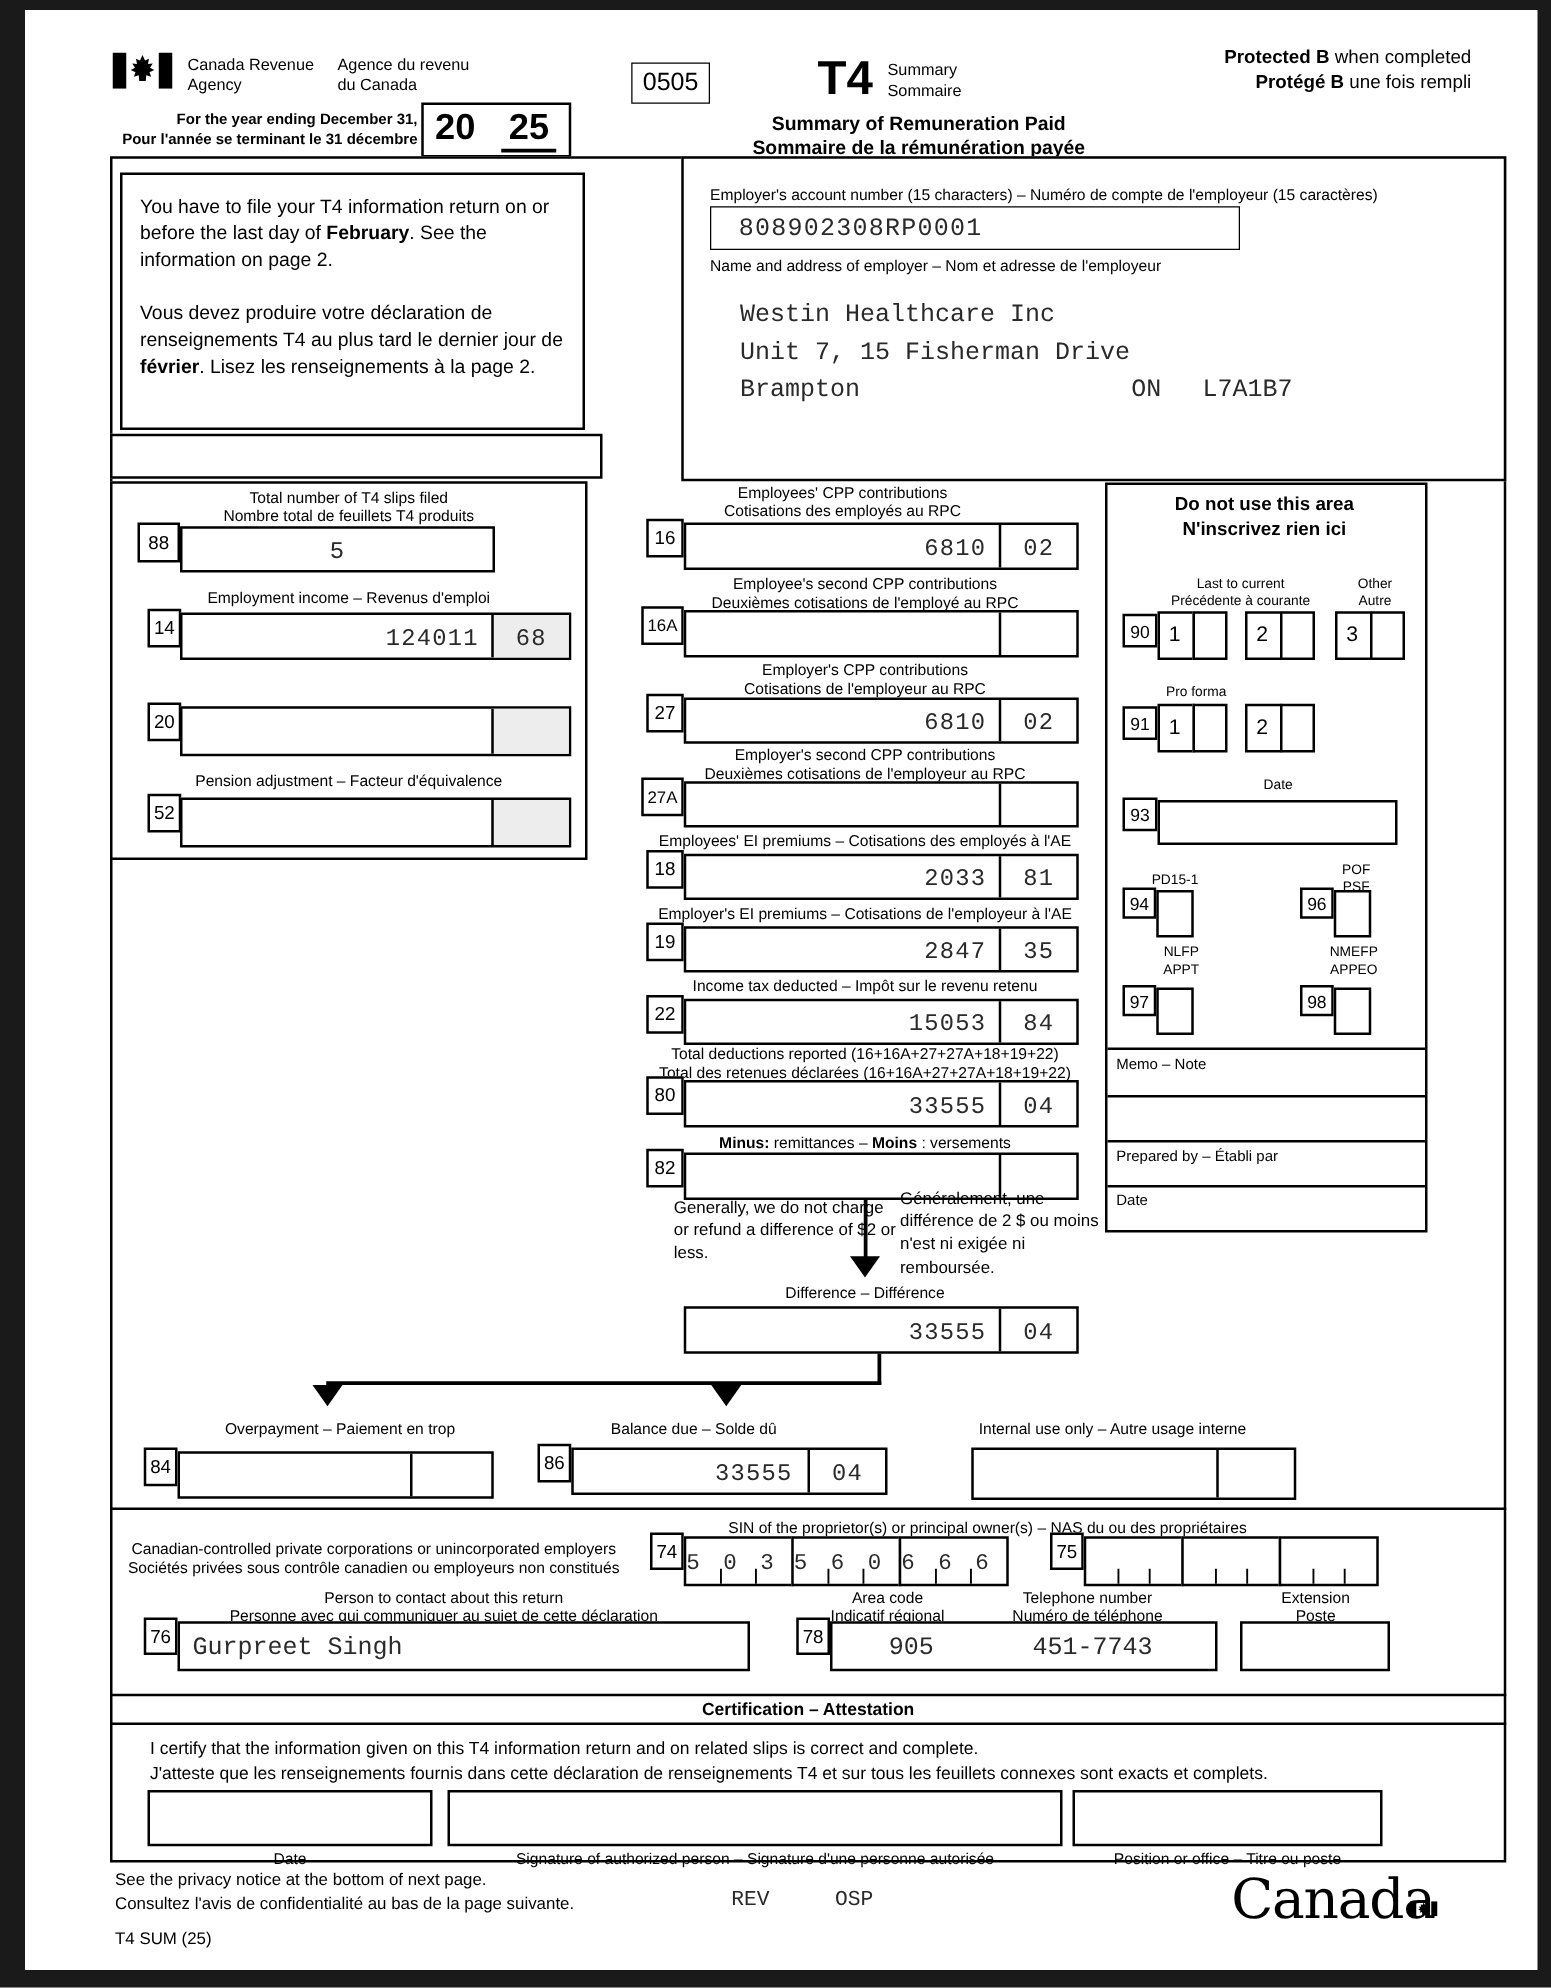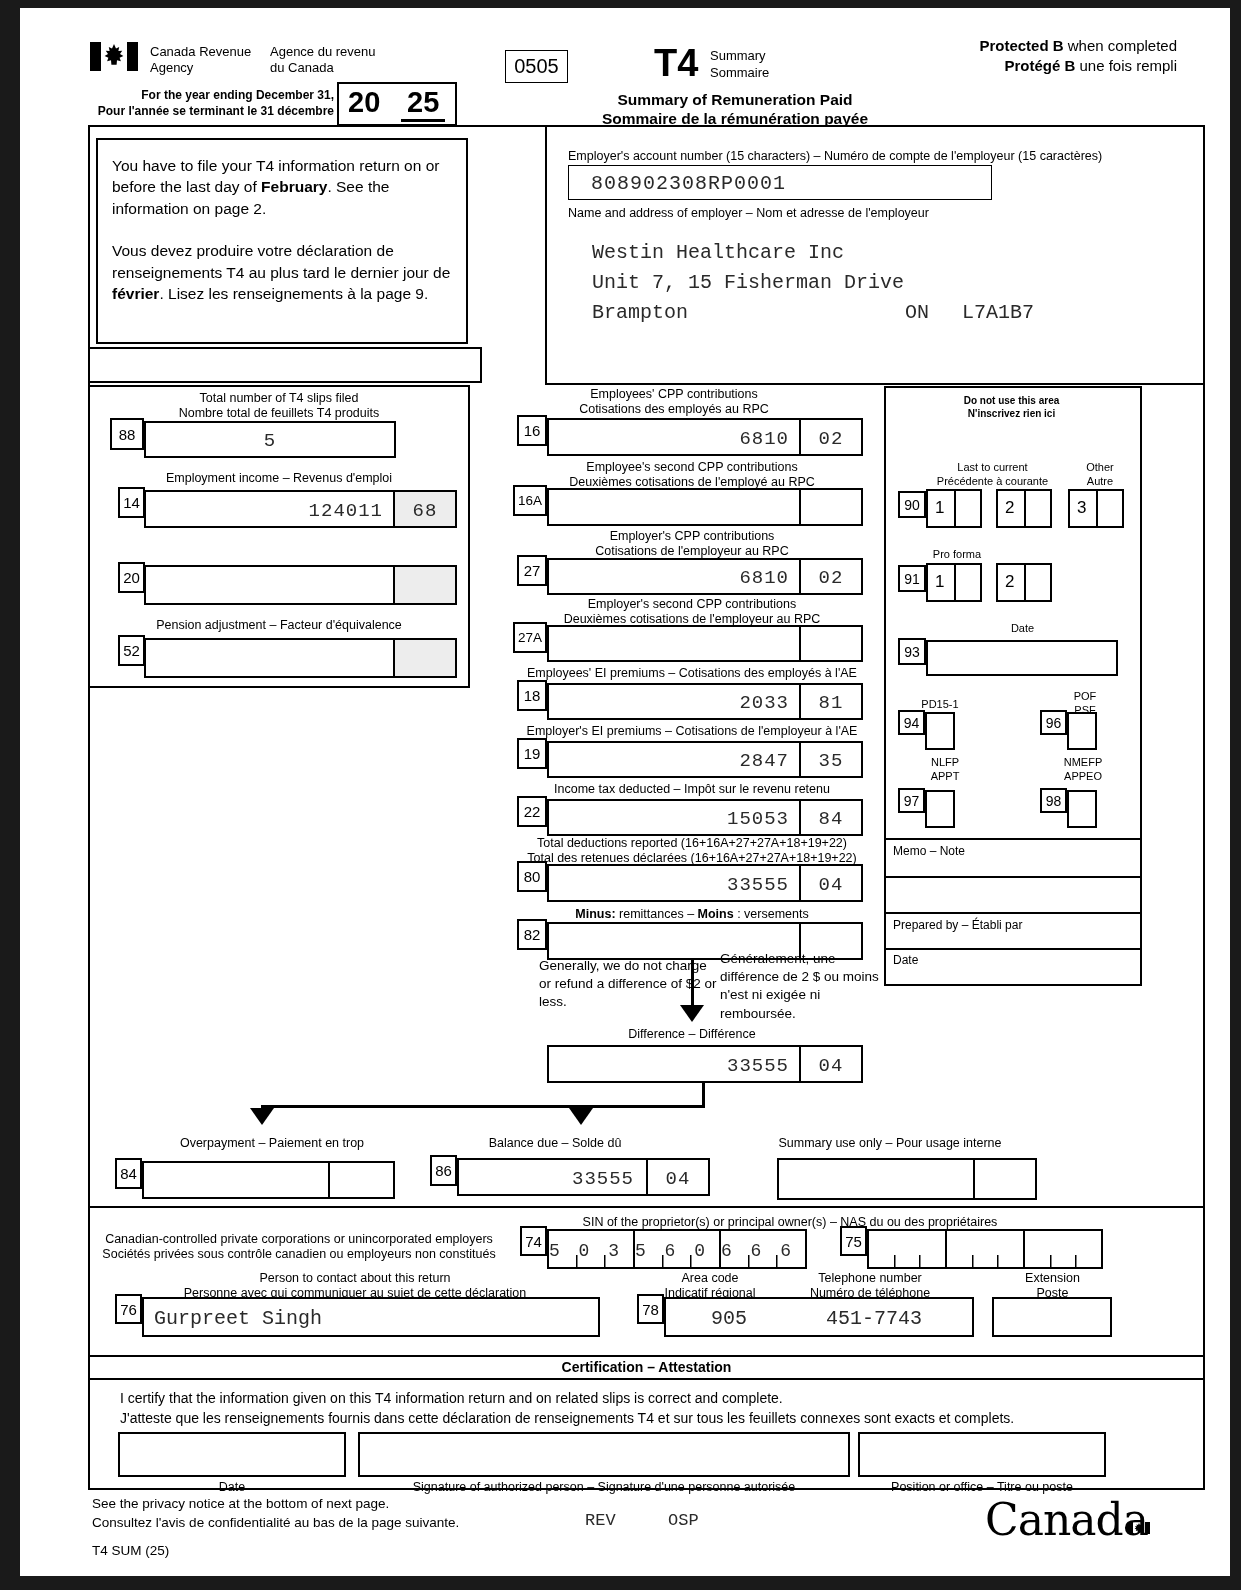--- a/index.html
+++ b/index.html
@@ -74,21 +74,21 @@
   </div>
   <div class="abs" style="left:875px;top:28px;width:282px;text-align:right;font-size:15px;line-height:1.3;">
     <div><b class="seg">Protected B</b><span> when completed</span></div>
     <div><b class="seg">Protégé B</b><span> une fois rempli</span></div>
   </div>
 
   <div class="box" style="left:68px;top:117px;width:1117px;height:1365px;"></div>
 
   <div class="box" style="left:76px;top:130px;width:372px;height:206px;padding:15px 14px;font-size:15.5px;line-height:1.38;">
     <p style="margin:0 0 21px 0;"><span>You have to file your T4 information return on or before the last day of </span><b class="seg">February</b><span>. See the information on page 2.</span></p>
-    <p style="margin:0;"><span>Vous devez produire votre déclaration de renseignements T4 au plus tard le dernier jour de </span><b class="seg">février</b><span>. Lisez les renseignements à la page 9.</span></p>
+    <p style="margin:0;"><span>Vous devez produire votre déclaration de renseignements T4 au plus tard le dernier jour de </span><b class="seg">février</b><span>. Lisez les renseignements à la page 2.</span></p>
   </div>
   <div class="box" style="left:68px;top:339px;width:394px;height:36px;"></div>
 
   <div class="box" style="left:525px;top:117px;width:660px;height:260px;"></div>
   <div class="lbl-l" style="left:548px;top:141px;">Employer's account number (15 characters) – Numéro de compte de l'employeur (15 caractères)</div>
   <div class="box" style="left:548px;top:157px;width:424px;height:35px;border-width:1.5px;">
     <span class="mono" style="position:absolute;left:22px;top:6px;font-size:20px;letter-spacing:1px;">808902308RP0001</span>
   </div>
   <div class="lbl-l" style="left:548px;top:198px;">Name and address of employer – Nom et adresse de l'employeur</div>
   <div class="mono abs" style="left:572px;top:233px;font-size:20px;">Westin Healthcare Inc</div>
@@ -260,27 +260,27 @@
 
   <div class="lbl" style="left:395px;top:1128px;width:280px;">Balance due – Solde dû</div>
   <div class="tagbox" style="left:410px;top:1147px;width:27px;height:31px;line-height:28px;">86</div>
   <div class="money" style="left:437px;top:1150px;width:253px;height:38px;">
     <span class="dol amt" style="right:74px;">33555</span>
     <div class="cents" style="width:62px;">
         <span class="amt">04</span>
       </div>
   </div>
 
-  <div class="lbl" style="left:730px;top:1128px;width:280px;">Summary use only – Pour usage interne</div>
+  <div class="lbl" style="left:730px;top:1128px;width:280px;">Internal use only – Autre usage interne</div>
   <div class="money" style="left:757px;top:1150px;width:260px;height:42px;">
     <div class="cents" style="width:62px;"></div>
   </div>
 
   <div class="box" style="left:864px;top:378px;width:258px;height:600px;"></div>
-  <div class="abs" style="left:864px;top:386px;width:255px;text-align:center;font-size:10px;font-weight:bold;line-height:1.3;">
+  <div class="abs" style="left:864px;top:386px;width:255px;text-align:center;font-size:15px;font-weight:bold;line-height:1.3;">
     <div>Do not use this area</div>
       <div>N'inscrivez rien ici</div>
   </div>
 
   <div class="dnu-lbl" style="left:890px;top:453px;width:165px;">
     <div>Last to current</div>
       <div>Précédente à courante</div>
   </div>
   <div class="dnu-lbl" style="left:1040px;top:453px;width:80px;">
     <div>Other</div>

